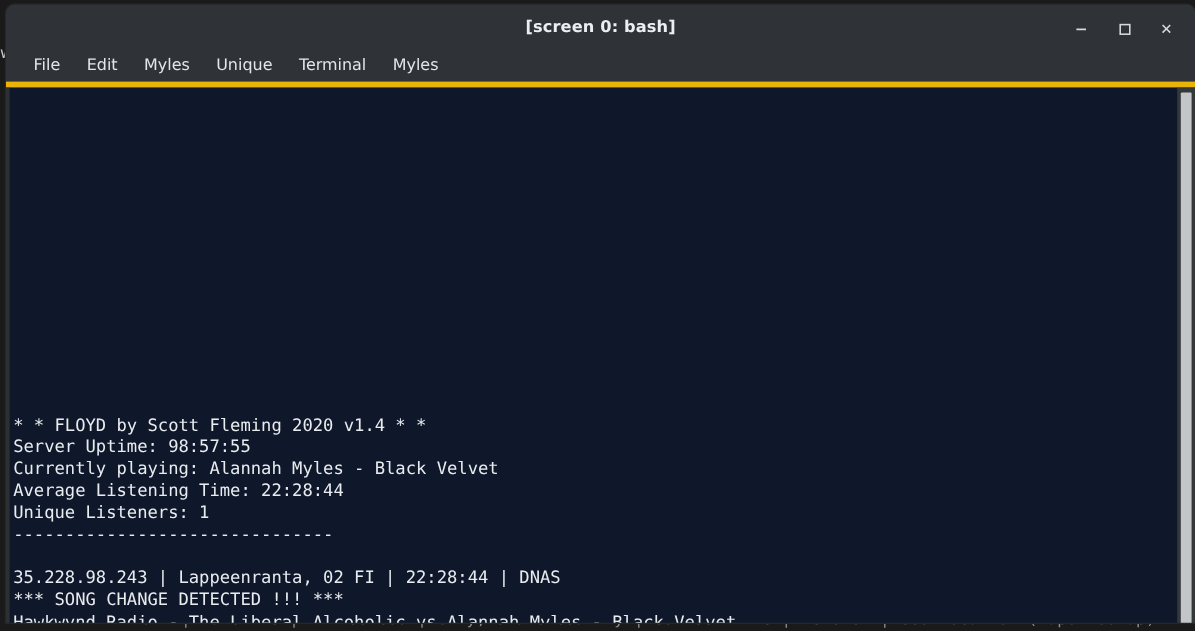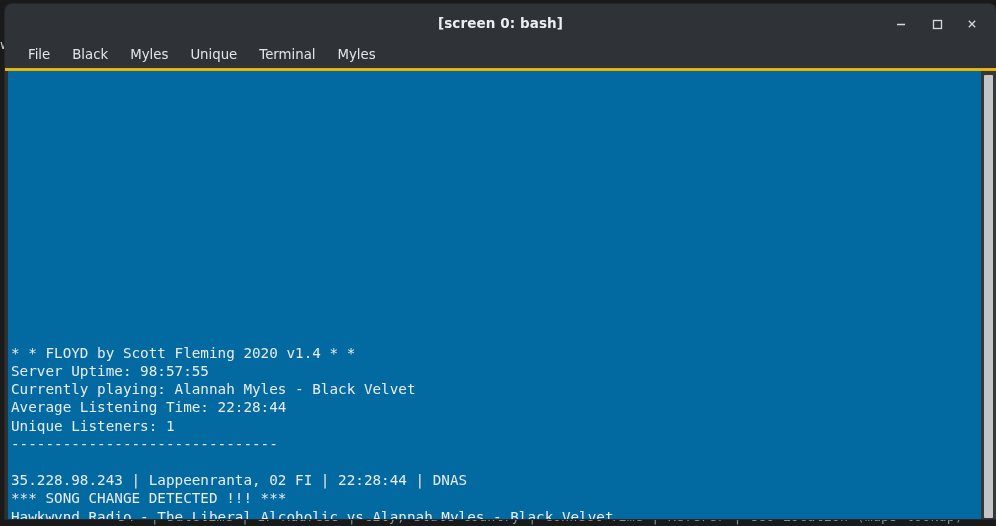--- a/index.html
+++ b/index.html
@@ -116,36 +116,36 @@
 
   
   #menubar {
     position: relative;
     height: 26px;
     background: #2f3337;
     padding-left: 12px;
     display: flex;
     align-items: center;
     gap: 0;
-    border-bottom: 3px solid #eab308;
+    border-bottom: 5px solid #eab308;
   }
   .menu-item {
     color: #e3e6e9;
     font-size: 13.3px;
     font-family: "DejaVu Sans", sans-serif;
     padding: 2px 11px 3px 11px;
     white-space: nowrap;
     cursor: default;
   }
 
   
   #term-body {
     position: relative;
     height: 451px;
-    background: #0369a1;
+    background: #0f172a;
     overflow: hidden;
     padding-left: 35px;
   }
   #term-left-border {
     position: absolute;
     left: 0;
     top: 0;
     width: 3px;
     height: 100%;
     background: #2c3032;
@@ -218,21 +218,21 @@
         <svg width="14" height="14" viewBox="0 0 14 14">
           <line x1="3.8" y1="3.8" x2="10.2" y2="10.2" stroke="#d6dade" stroke-width="1.25"></line>
           <line x1="10.2" y1="3.8" x2="3.8" y2="10.2" stroke="#d6dade" stroke-width="1.25"></line>
         </svg>
       </span>
     </div>
   </div>
 
   <div id="menubar">
     <div class="menu-item">File</div>
-    <div class="menu-item">Black</div>
+    <div class="menu-item">Edit</div>
     <div class="menu-item">Myles</div>
     <div class="menu-item">Unique</div>
     <div class="menu-item">Terminal</div>
     <div class="menu-item">Myles</div>
   </div>
 
   <div id="term-body">
     <div id="term-left-border"></div>
 
     <div id="term-text"><div class="tline blank">&nbsp;</div><div class="tline blank">&nbsp;</div><div class="tline blank">&nbsp;</div><div class="tline blank">&nbsp;</div><div class="tline blank">&nbsp;</div><div class="tline blank">&nbsp;</div><div class="tline blank">&nbsp;</div><div class="tline blank">&nbsp;</div><div class="tline blank">&nbsp;</div><div class="tline blank">&nbsp;</div><div class="tline blank">&nbsp;</div><div class="tline blank">&nbsp;</div><div class="tline blank">&nbsp;</div><div class="tline blank">&nbsp;</div><div class="tline blank">&nbsp;</div><div class="tline">* * FLOYD by Scott Fleming 2020 v1.4 * *</div><div class="tline">Server Uptime: 98:57:55</div><div class="tline">Currently playing: Alannah Myles - Black Velvet</div><div class="tline">Average Listening Time: 22:28:44</div><div class="tline">Unique Listeners: 1</div><div class="tline">-------------------------------</div><div class="tline blank">&nbsp;</div><div class="tline">35.228.98.243 | Lappeenranta, 02 FI | 22:28:44 | DNAS</div><div class="tline">*** SONG CHANGE DETECTED !!! ***</div><div class="tline">Hawkwynd Radio - The Liberal Alcoholic vs Alannah Myles - Black Velvet</div></div>

